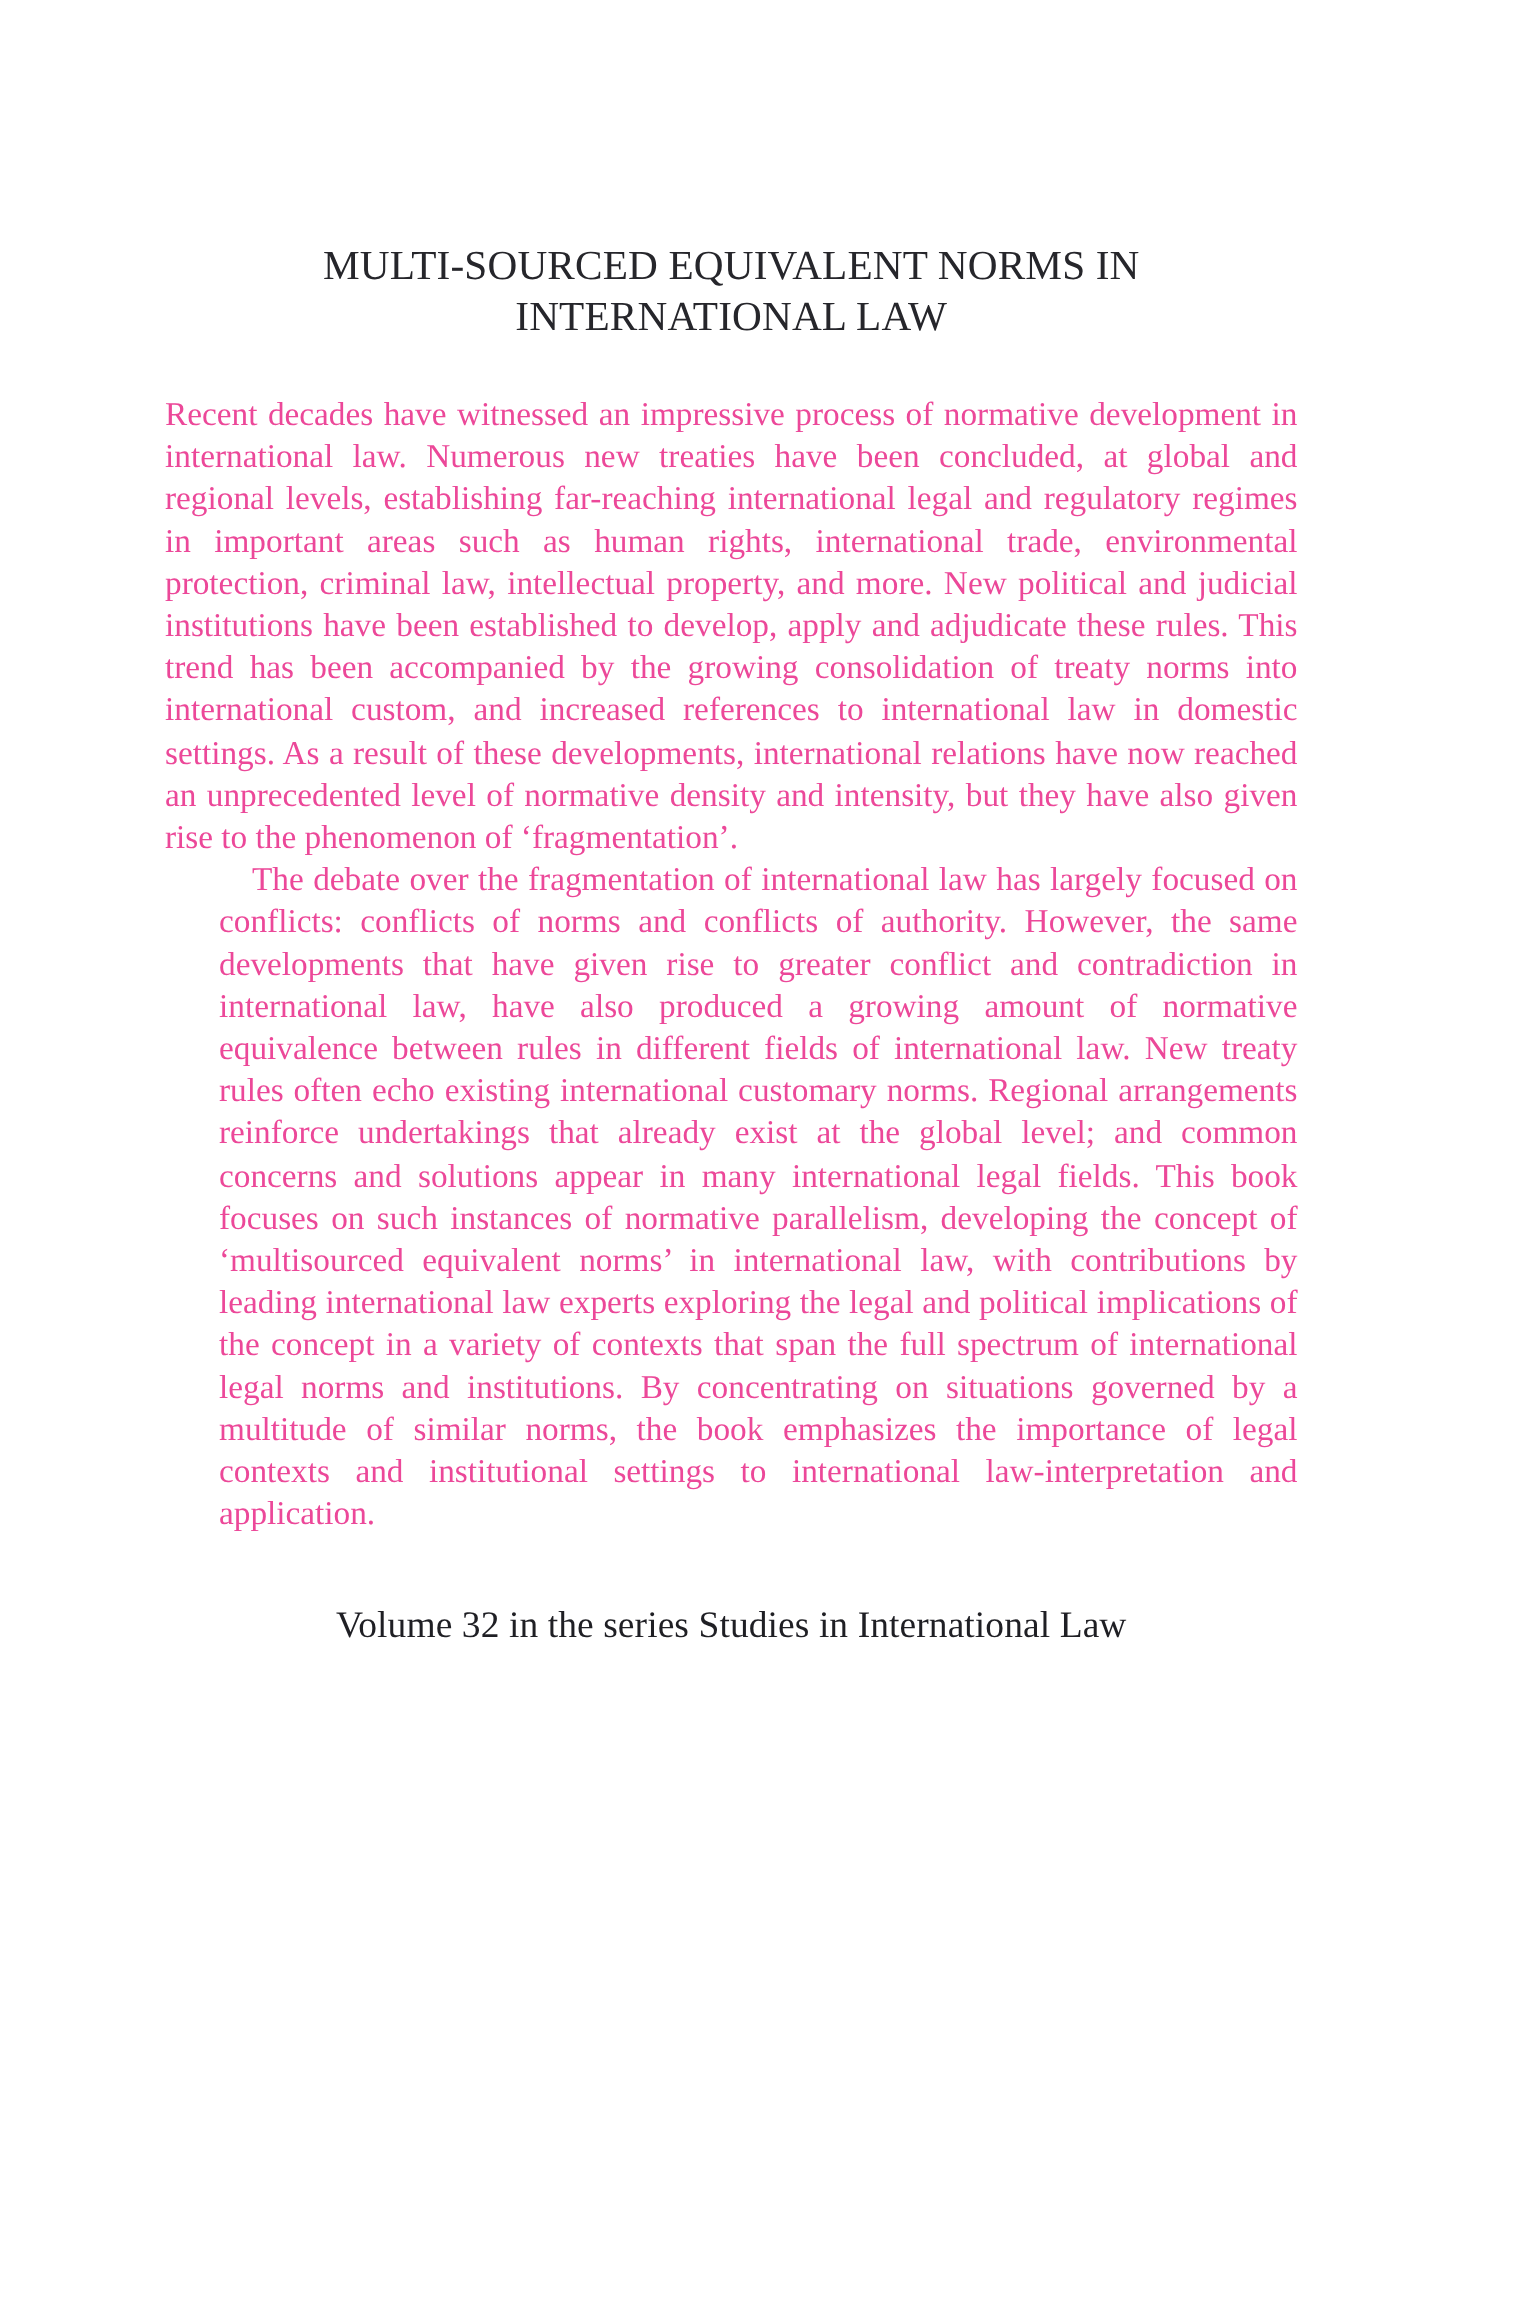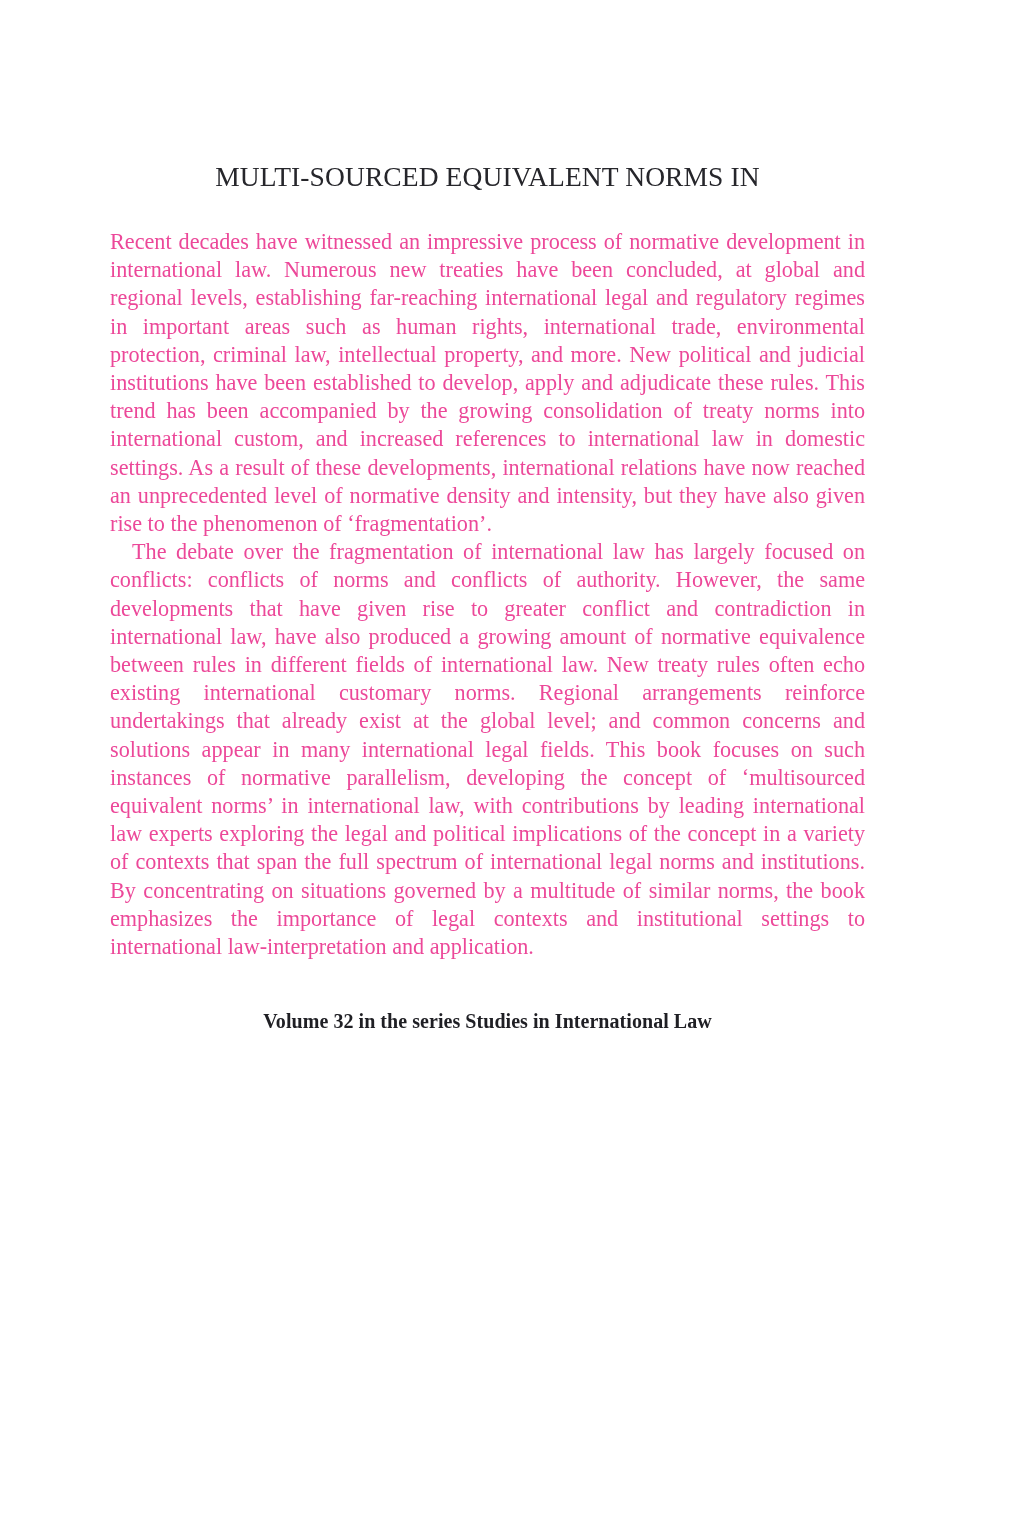--- a/index.html
+++ b/index.html
@@ -50,41 +50,43 @@
     text-align: justify;
     text-justify: inter-word;
     font-size: 22.2px;
     line-height: 28.2px;
     color: #ec4899;
     hyphens: none;
     -webkit-hyphens: none;
   }
   .blurb + .blurb {
     text-indent: 22px;
+    margin-left: 36px;
   }
 
   .series-note {
     margin: 47px 0 0 0;
     text-align: center;
-    font-weight: 700;
-    font-size: 20px;
+    font-weight: 400;
+    font-size: 25px;
     line-height: 27px;
     color: #1f1f24;
     letter-spacing: 0.05px;
   }
 </style>
 </head>
 <body>
 
 <div class="page">
 
   <div class="content-block">
 
     <h1 class="book-title">
       <span class="title-line">MULTI-SOURCED EQUIVALENT NORMS IN</span>
+      <span class="title-line">INTERNATIONAL LAW</span>
     </h1>
 
     <p class="blurb">Recent decades have witnessed an impressive process of normative development in international law. Numerous new treaties have been concluded, at global and regional levels, establishing far-reaching international legal and regulatory regimes in important areas such as human rights, international trade, environmental protection, criminal law, intellectual property, and more. New political and judicial institutions have been established to develop, apply and adjudicate these rules. This trend has been accompanied by the growing consolidation of treaty norms into international custom, and increased references to international law in domestic settings. As a result of these developments, international relations have now reached an unprecedented level of normative density and intensity, but they have also given rise to the phenomenon of ‘fragmentation’.</p>
 
     <p class="blurb">The debate over the fragmentation of international law has largely focused on conflicts: conflicts of norms and conflicts of authority. However, the same developments that have given rise to greater conflict and contradiction in international law, have also produced a growing amount of normative equivalence between rules in different fields of international law. New treaty rules often echo existing international customary norms. Regional arrangements reinforce undertakings that already exist at the global level; and common concerns and solutions appear in many international legal fields. This book focuses on such instances of normative parallelism, developing the concept of ‘multisourced equivalent norms’ in international law, with contributions by leading international law experts exploring the legal and political implications of the concept in a variety of contexts that span the full spectrum of international legal norms and institutions. By concentrating on situations governed by a multitude of similar norms, the book emphasizes the importance of legal contexts and institutional settings to international law-interpretation and application.</p>
 
     <p class="series-note">Volume 32 in the series Studies in International Law</p>
 
   </div>
 

